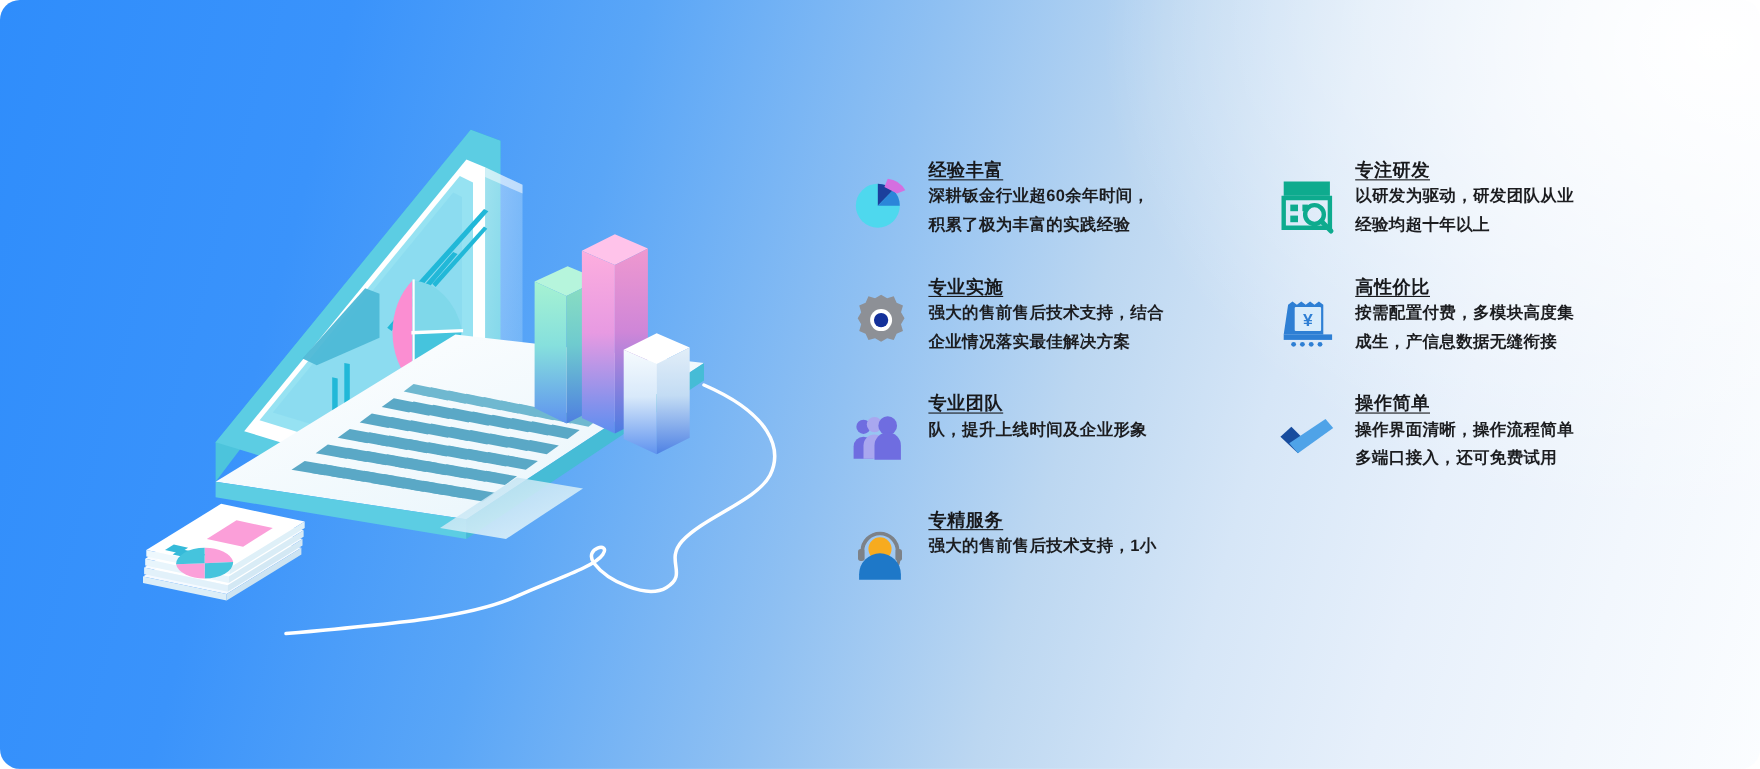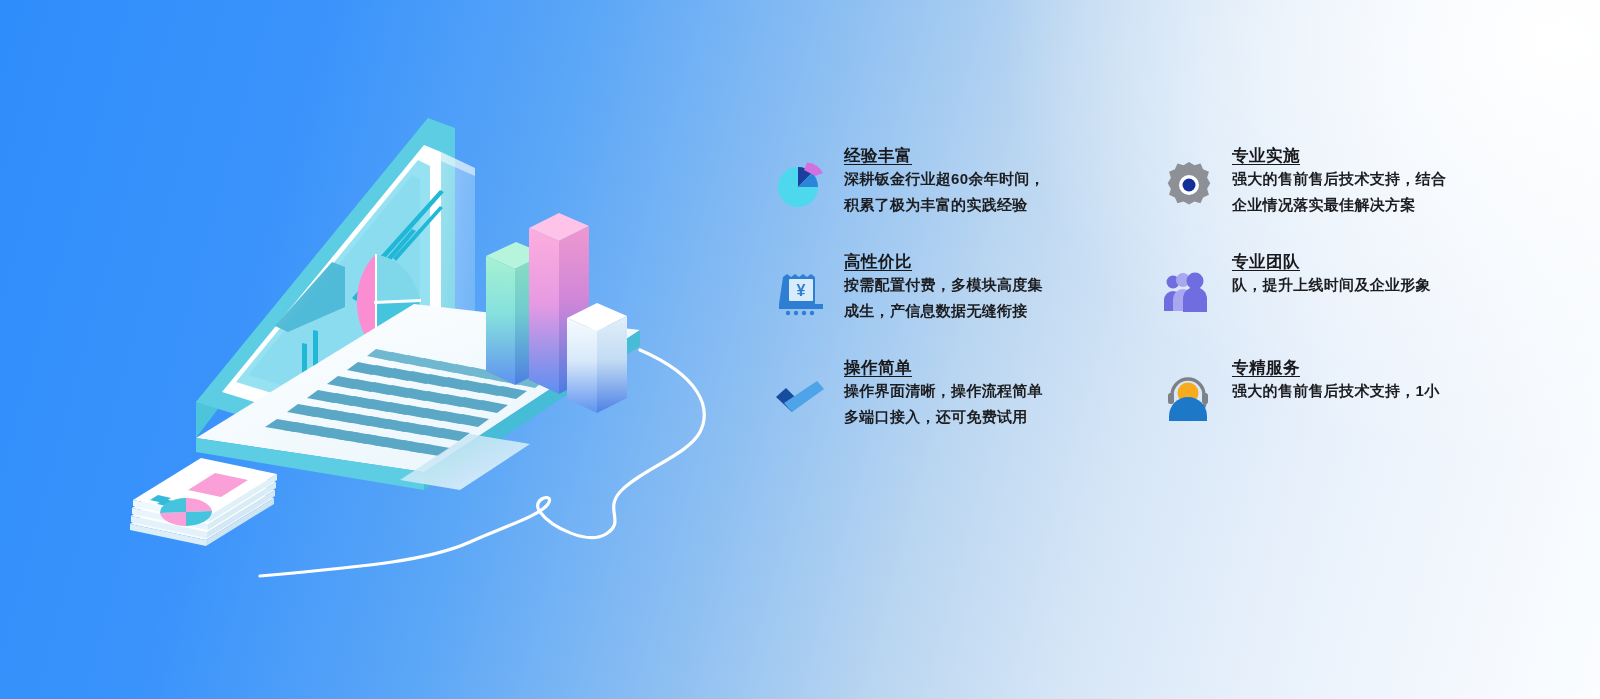--- a/index.html
+++ b/index.html
@@ -16,20 +16,21 @@
         #2f8dfb 0%,
         #3a93fb 18%,
         #5aa6f7 33%,
         #8fc0f2 48%,
         #bcd7f1 60%,
         #d6e6f7 70%,
         #e7f0fb 80%,
         #f2f7fd 90%,
         #fbfdff 100%);
     overflow:hidden;
+    border-radius:18px;
   }
 
   
   #illustration { position:absolute; left:0; top:0; width:760px; height:699px; }
 
   
   #features {
     position:absolute; left:770px; top:138px;
     width:760px; height:430px;
     display:grid;
@@ -305,20 +306,40 @@
       </div>
       <div class="f-body">
         <div class="f-title">经验丰富</div>
         <div class="f-desc">
           <span>深耕钣金行业超60余年时间，</span>
           <span>积累了极为丰富的实践经验</span>
         </div>
       </div>
     </div>
 
+    <div class="feature">
+      <div class="f-icon">
+        <svg width="56" height="56" viewBox="0 0 56 56">
+          <rect x="6" y="8" width="42" height="13" fill="#0eab8e"></rect>
+          <path d="M6 23 h42 v27 h-42 z" fill="none" stroke="#0eab8e" stroke-width="4"></path>
+          <rect x="12" y="29" width="7" height="6" fill="#0eab8e"></rect>
+          <rect x="23" y="29" width="5" height="6" fill="#0eab8e"></rect>
+          <rect x="12" y="39" width="7" height="6" fill="#0eab8e"></rect>
+          <circle cx="34" cy="38" r="8.5" fill="none" stroke="#0eab8e" stroke-width="4"></circle>
+          <line x1="40" y1="44" x2="49" y2="53" stroke="#0eab8e" stroke-width="4.5" stroke-linecap="round"></line>
+        </svg>
+      </div>
+      <div class="f-body">
+        <div class="f-title">专注研发</div>
+        <div class="f-desc">
+          <span>以研发为驱动，研发团队从业</span>
+          <span>经验均超十年以上</span>
+        </div>
+      </div>
+    </div>
 
 
     <div class="feature">
       <div class="f-icon">
         <svg width="56" height="56" viewBox="0 0 56 56">
           <path d="M28 5 l5.5 3.2 6-1.8 2.6 5.8 5.8 2.6 -1.8 6 3.2 5.5 -3.2 5.5
                    1.8 6 -5.8 2.6 -2.6 5.8 -6 -1.8 -5.5 3.2 -5.5 -3.2 -6 1.8
                    -2.6 -5.8 -5.8 -2.6 1.8 -6 -3.2 -5.5 3.2 -5.5 -1.8 -6
                    5.8 -2.6 2.6 -5.8 6 1.8 z" fill="#8d9096"></path>
           <circle cx="28" cy="28" r="10" fill="#ffffff"></circle>

